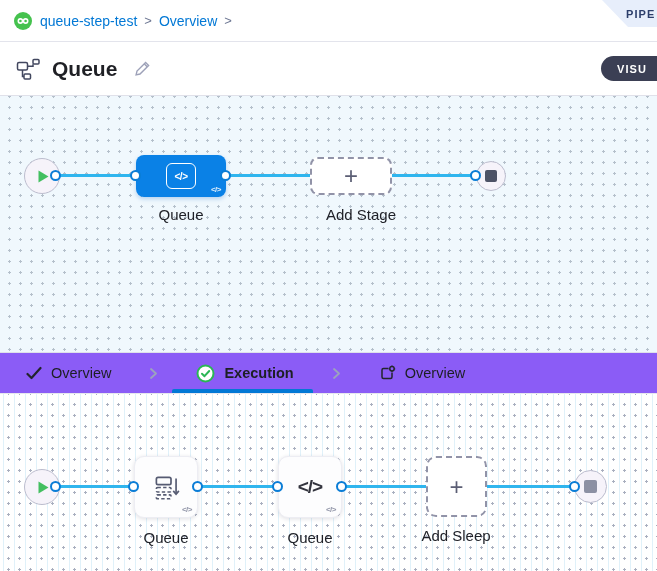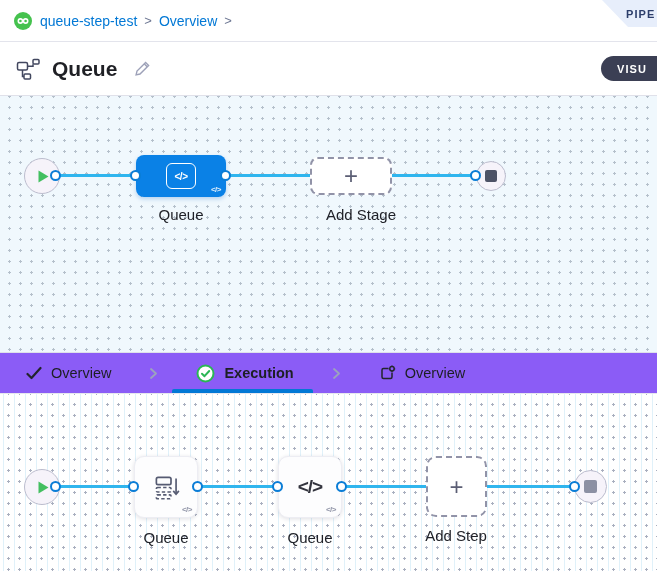--- a/index.html
+++ b/index.html
@@ -221,21 +221,21 @@
     </div>
     <div class="cdot" style="left:272px; top:87px;"></div>
     <div class="cdot" style="left:336px; top:87px;"></div>
     <div class="nlabel" style="left:278px; top:135px; width:64px;">Queue</div>
 
     <div class="cline" style="left:342px; top:91px; width:84px;"></div>
 
     <div class="dashed-box" style="left:426px; top:62px; width:61px; height:61px; border-radius:10px;">
       <span class="plus-glyph">+</span>
     </div>
-    <div class="nlabel" style="left:416px; top:133px; width:80px;">Add Step</div>
+    <div class="nlabel" style="left:416px; top:133px; width:80px;">Add Sleep</div>
 
     <div class="cline" style="left:487px; top:91px; width:88px;"></div>
     <div class="cdot" style="left:569px; top:87px;"></div>
     <div class="term-node" style="left:574px; top:76px; width:33px; height:33px;">
       <div class="stop-sq-lite"></div>
     </div>
   </div>
 
 </div>
 

